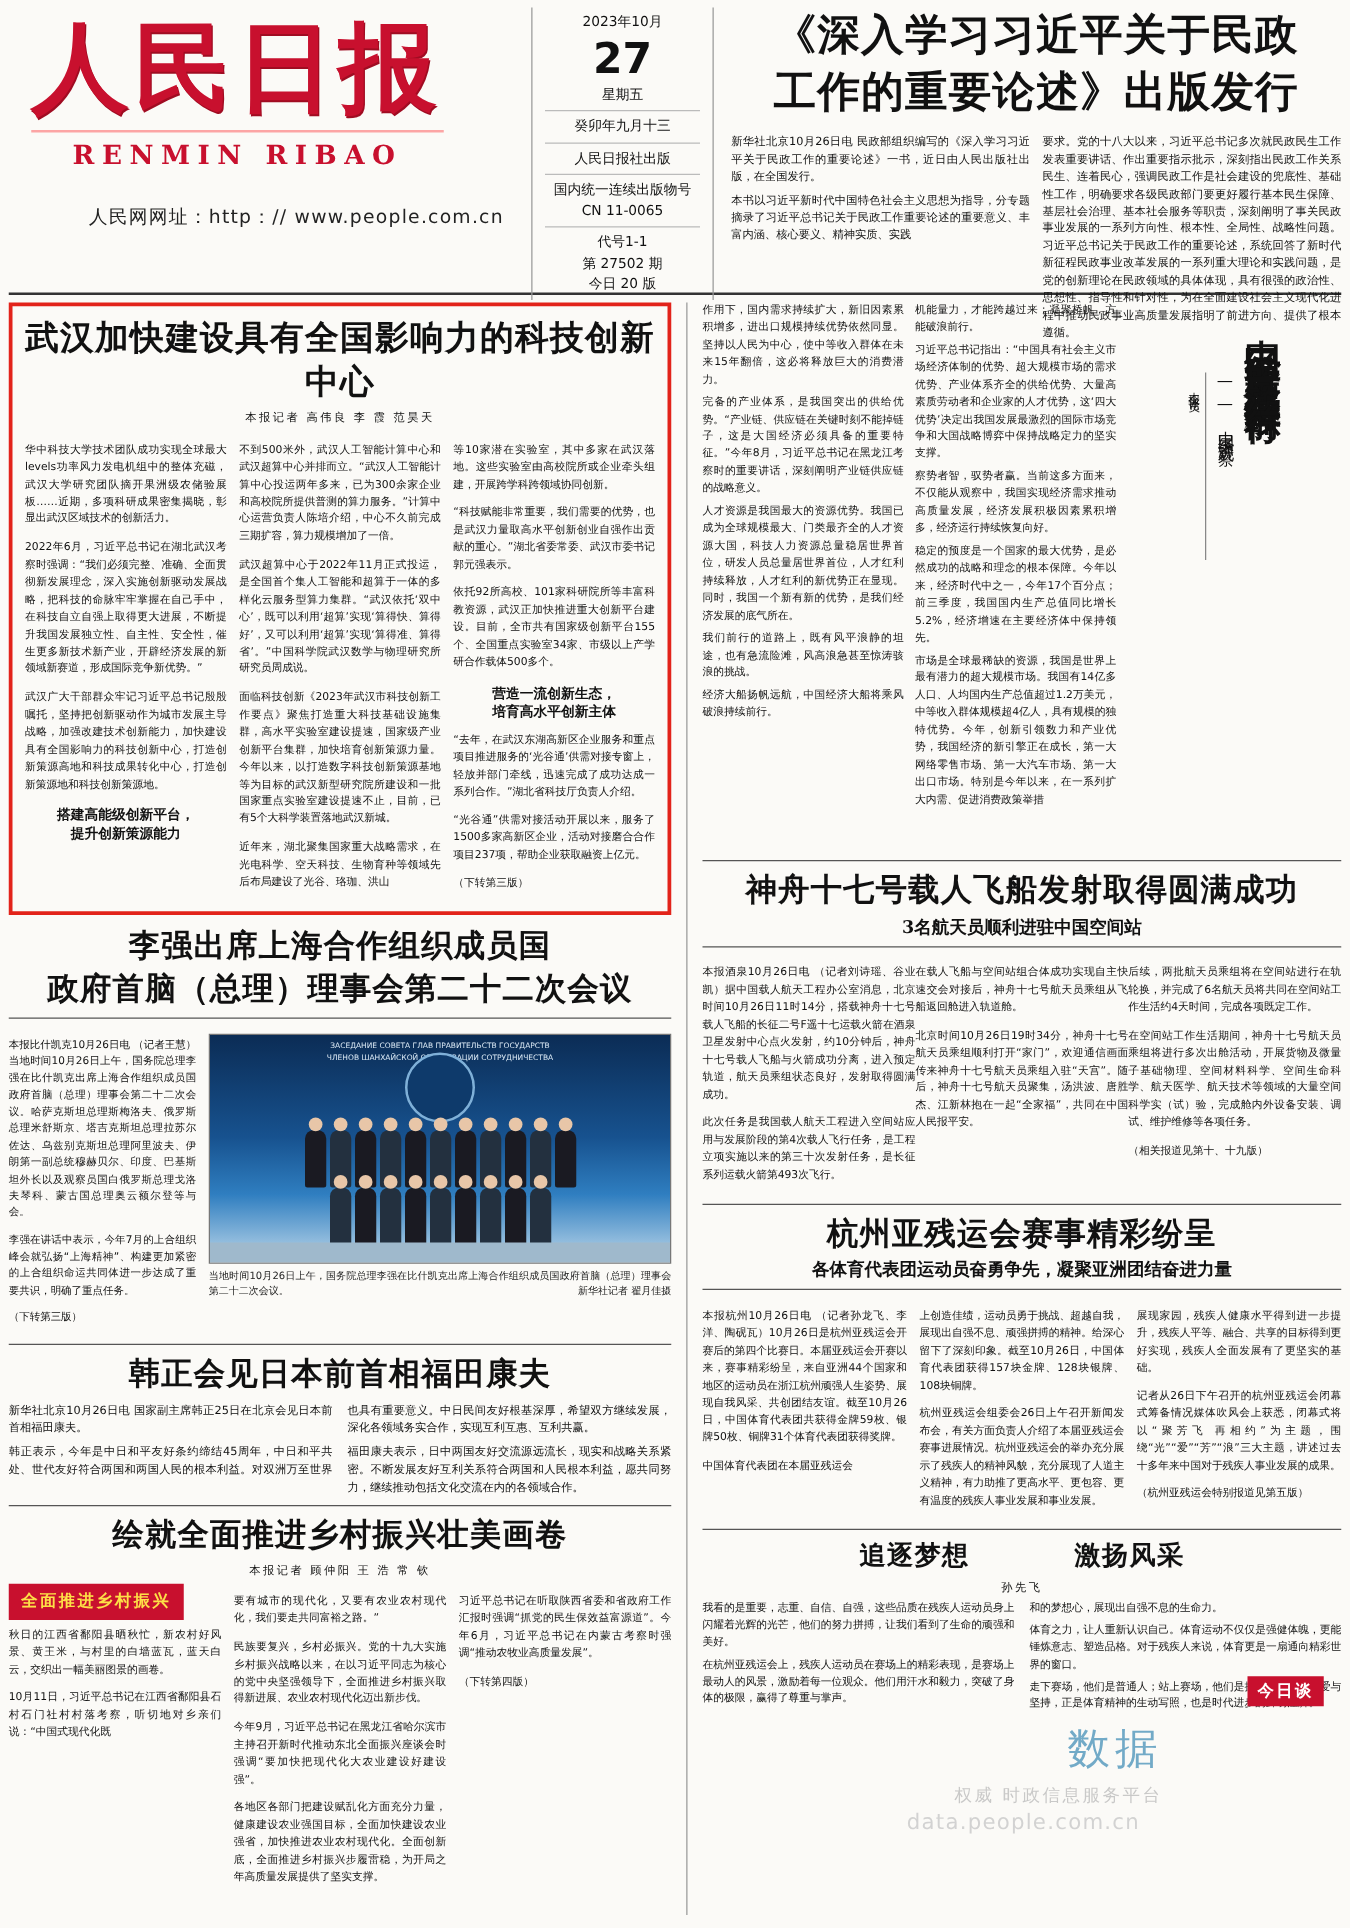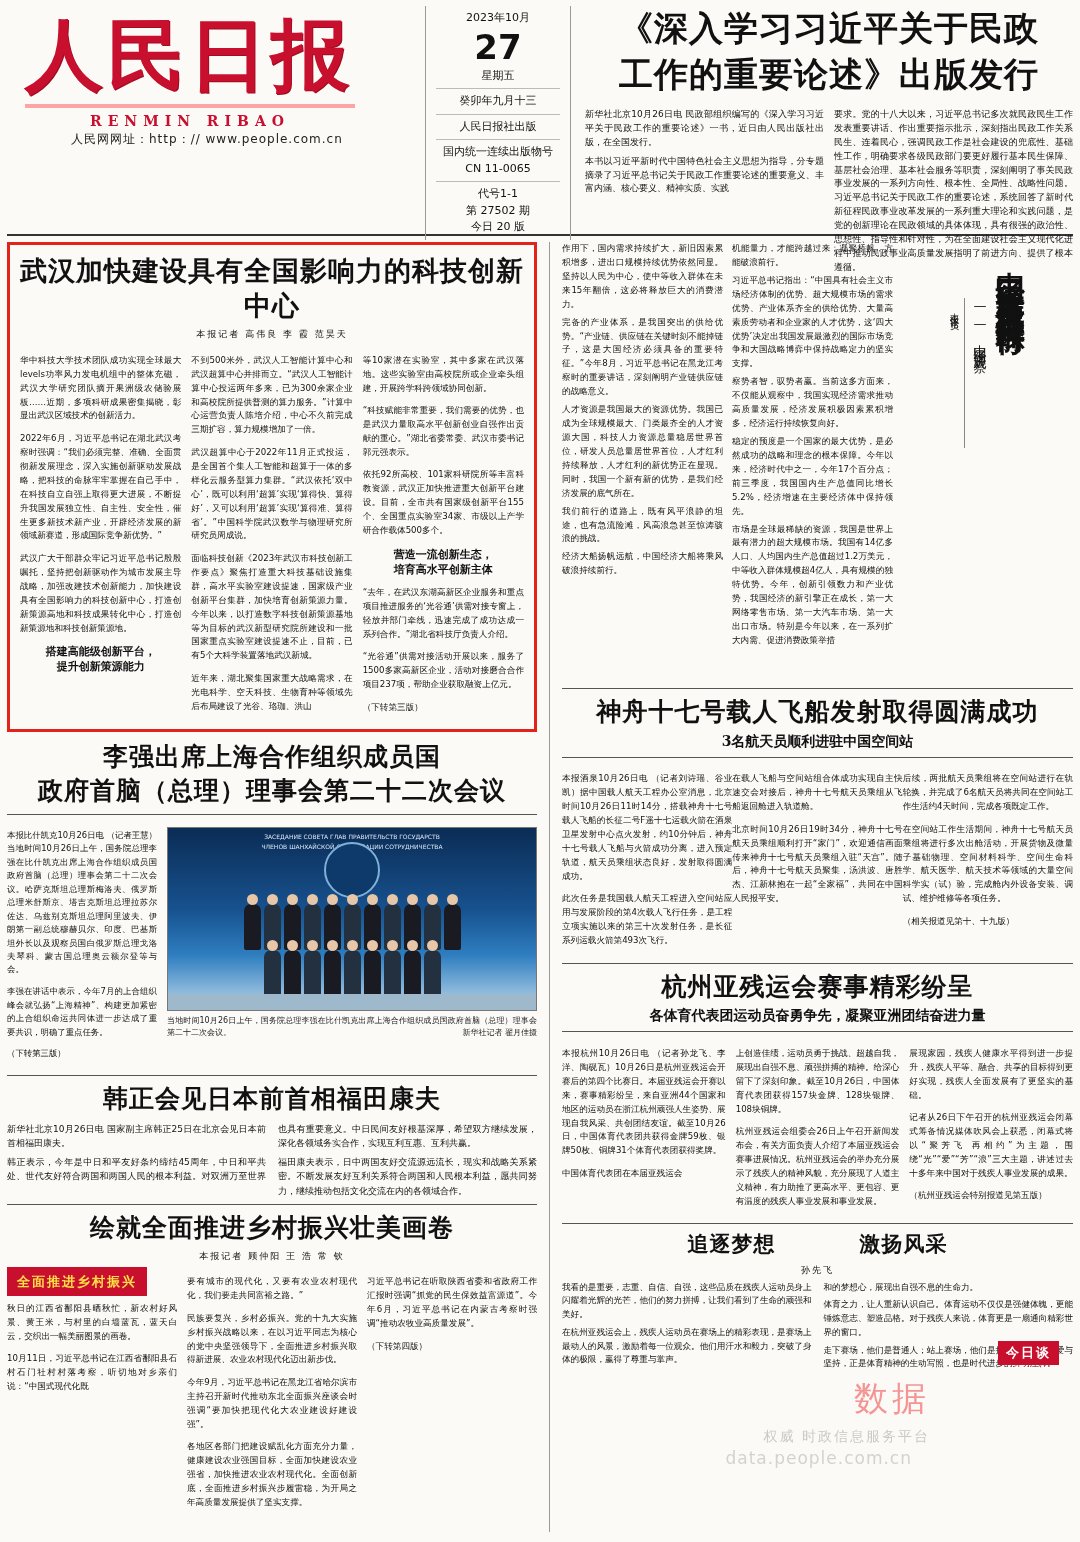--- a/index.html
+++ b/index.html
@@ -11,25 +11,25 @@
   .page{width:1080px;height:1542px;position:relative;box-sizing:border-box;padding:6px 7px;}
   
   .masthead{display:flex;align-items:flex-start;height:222px;}
   .mast-logo{width:400px;padding-left:18px;padding-top:8px;}
   .mast-title{
     font-family:"DejaVu Serif","Liberation Serif",serif;
     font-weight:bold;color:#c8102e;font-size:78px;letter-spacing:4px;
     line-height:1.05;text-shadow:1px 1px 0 #a00c22;
   }
   .mast-pinyin{
-    color:#c8102e;font-size:14px;letter-spacing:6px;font-weight:bold;
+    color:#c8102e;font-size:21px;letter-spacing:6px;font-weight:bold;
     font-family:"DejaVu Serif","Liberation Serif",serif;margin-top:8px;
-    border-top:4px solid #fca5a5;padding-top:5px;width:330px;text-align:center;
-  }
-  .mast-url{font-size:12px;color:#222;margin-top:2px;padding-left:46px;letter-spacing:1px;}
+    border-top:2px solid #fca5a5;padding-top:5px;width:330px;text-align:center;
+  }
+  .mast-url{font-size:15px;color:#222;margin-top:28px;padding-left:46px;letter-spacing:1px;}
   .mast-date{
     width:136px;border-left:1px solid #999;border-right:1px solid #999;
     text-align:center;font-size:11px;line-height:1.5;padding:4px 4px;min-height:200px;
   }
   .mast-date .d-big{font-size:34px;font-weight:bold;line-height:1.1;margin:2px 0;}
   .mast-date .d-sep{border-top:1px solid #bbb;margin:4px 6px;}
   .mast-right{flex:1;padding-left:14px;}
   .mast-headline{
     font-family:"DejaVu Serif","Liberation Serif",serif;
     font-weight:bold;font-size:34px;line-height:1.35;text-align:center;letter-spacing:1px;
@@ -107,21 +107,21 @@
     border-left:1px solid #888;padding-left:5px;
   }
   .vbyline{
     writing-mode:vertical-rl;text-orientation:upright;font-size:9px;
     letter-spacing:2px;align-self:flex-start;margin-top:58px;
   }
   .vcols{display:flex;flex-direction:row-reverse;gap:9px;font-size:8.6px;line-height:1.62;text-align:justify;}
   .vcols .c{flex:1;}
   .vcols p{margin:0 0 4px 0;}
   .wmark{
-    position:absolute;right:150px;bottom:120px;font-size:34px;color:#ef4444;opacity:.55;
+    position:absolute;right:150px;bottom:120px;font-size:34px;color:#0369a1;opacity:.55;
     font-family:"DejaVu Serif","Liberation Serif",serif;letter-spacing:4px;pointer-events:none;
   }
   .wmark2{
     position:absolute;right:150px;bottom:96px;font-size:14px;color:#b9b9b9;opacity:.75;
     letter-spacing:2px;pointer-events:none;text-align:right;
   }
   .wmark3{
     position:absolute;right:168px;bottom:74px;font-size:17px;color:#c9c9c9;opacity:.8;
     letter-spacing:1px;pointer-events:none;font-family:"DejaVu Sans",sans-serif;
   }

